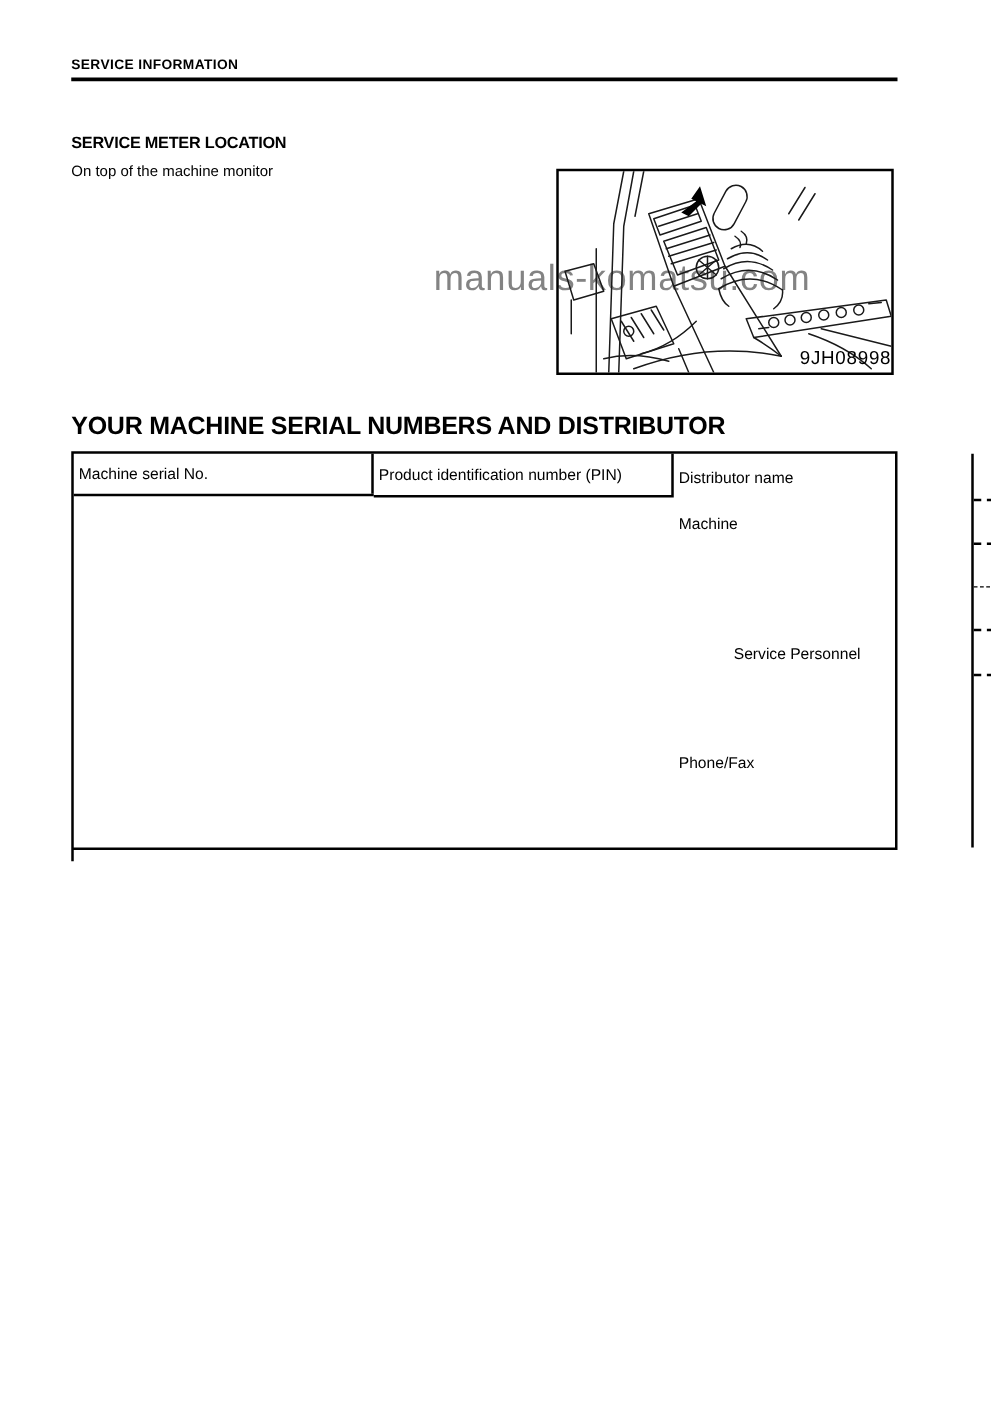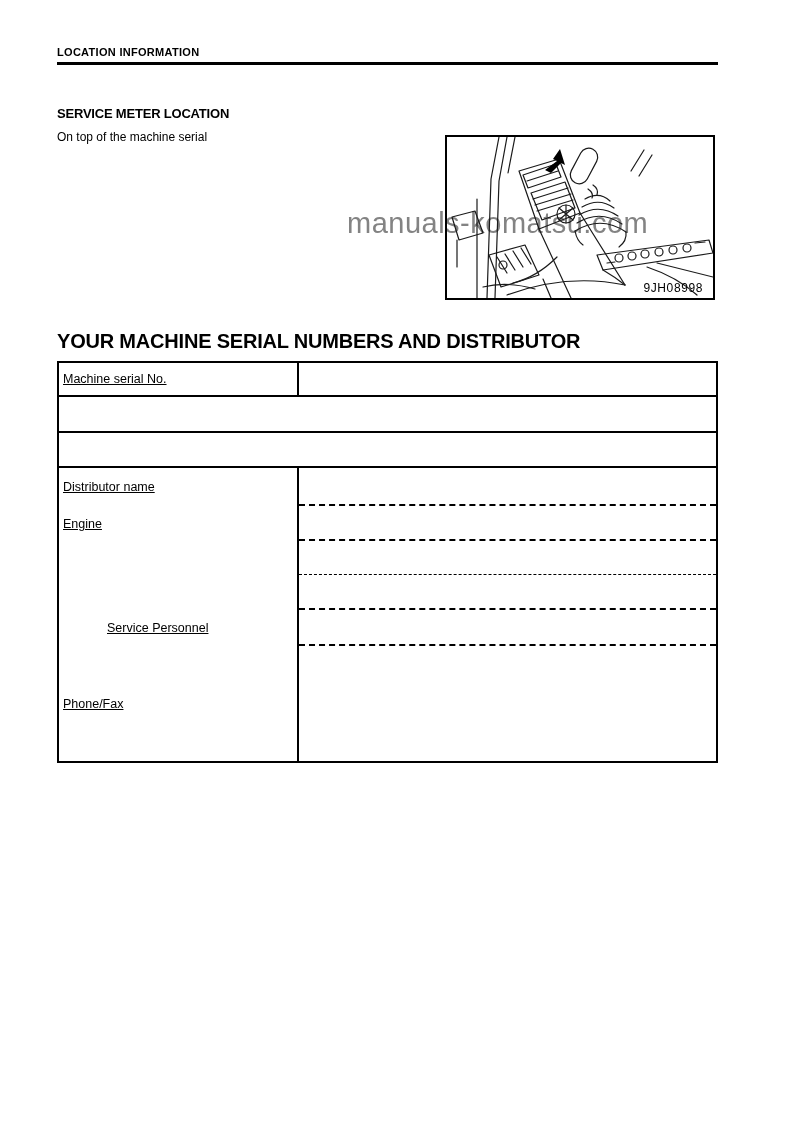--- a/index.html
+++ b/index.html
@@ -19,28 +19,28 @@
     position:absolute;left:347px;top:207px;font-size:29px;color:#6e6e6e;opacity:.85;
     letter-spacing:.5px;z-index:1;white-space:nowrap;
   }
   
   .figure-box{
     position:absolute;left:445px;top:135px;width:270px;height:165px;
     border:2px solid #000;z-index:2;background:transparent;box-sizing:border-box;
   }
   .figure-box svg{position:absolute;left:0;top:0;}
   .fig-label{
-    position:absolute;right:10px;bottom:3px;font-size:12px;letter-spacing:.6px;background:transparent;
+    position:absolute;right:0;bottom:3px;font-size:15px;letter-spacing:.6px;background:transparent;
   }
   
   .s2-title{position:absolute;left:57px;top:330px;font-size:20px;font-weight:bold;letter-spacing:-.2px;}
   
   .sn-table{
-    position:absolute;left:57px;top:361px;width:661px;height:402px;
-    border:2px solid #000;box-sizing:border-box;display:flex;flex-direction:column;font-size:12.5px;text-decoration:underline;
+    position:absolute;left:57px;top:361px;width:661px;height:319px;
+    border:2px solid #000;box-sizing:border-box;display:flex;flex-direction:row;font-size:12.5px;
   }
   .t-row{display:flex;box-sizing:border-box;border-bottom:2px solid #000;}
   .t-row.last{border-bottom:none;flex:1;}
   .t-label{
     width:240px;box-sizing:border-box;border-right:2px solid #000;
     display:flex;align-items:center;padding-left:4px;flex-shrink:0;
   }
   .t-value{flex:1;}
   .grp-left{width:240px;box-sizing:border-box;border-right:2px solid #000;display:flex;flex-direction:column;flex-shrink:0;}
   .grp-right{flex:1;display:flex;flex-direction:column;}
@@ -51,25 +51,25 @@
   .dash-light{border-bottom:1.5px dashed #000;}
   .table-tail{position:absolute;left:57px;top:680px;width:2px;height:9px;background:#000;}
   
   .footer-page{position:absolute;left:57px;top:1141px;font-size:11.5px;letter-spacing:.5px;}
 </style>
 </head>
 <body>
 
 <div class="page">
 
-  <div class="hdr-left">LOCATION INFORMATION</div>
+  <div class="hdr-left">SERVICE INFORMATION</div>
   <div class="hdr-rule"></div>
 
   <div class="s1-title">SERVICE METER LOCATION</div>
-  <div class="s1-sub">On top of the machine serial</div>
+  <div class="s1-sub">On top of the machine monitor</div>
 
   <div class="watermark">manuals-komatsu.com</div>
 
   <div class="figure-box">
     <svg width="266" height="161" viewBox="0 0 266 161" fill="none" stroke="#1a1a1a" stroke-width="1.2" stroke-linecap="round" stroke-linejoin="round">
 
       <path d="M52,0 L44,42 L40,161"></path>
       <path d="M60,0 L52,44 L48,161"></path>
       <path d="M68,0 L61,36"></path>
       <path d="M30,62 L30,161"></path>
@@ -132,26 +132,27 @@
 
   <div class="sn-table">
     <div class="t-row" style="height:34px">
       <div class="t-label">Machine serial No.</div>
       <div class="t-value"></div>
     </div>
     <div class="t-row" style="height:36px">
       <div class="t-value"></div>
     </div>
     <div class="t-row" style="height:35px">
+      <div class="t-label">Product identification number (PIN)</div>
       <div class="t-value"></div>
     </div>
     <div class="t-row last">
       <div class="grp-left">
         <div class="slot s0">Distributor name</div>
-        <div class="slot s1">Engine</div>
+        <div class="slot s1">Machine</div>
         <div class="slot s2"></div>
         <div class="slot s3"></div>
         <div class="slot s4">Service Personnel</div>
         <div class="slot s5">Phone/Fax</div>
       </div>
       <div class="grp-right">
         <div class="slot s0 dash-heavy"></div>
         <div class="slot s1 dash-heavy"></div>
         <div class="slot s2 dash-light"></div>
         <div class="slot s3 dash-heavy"></div>

